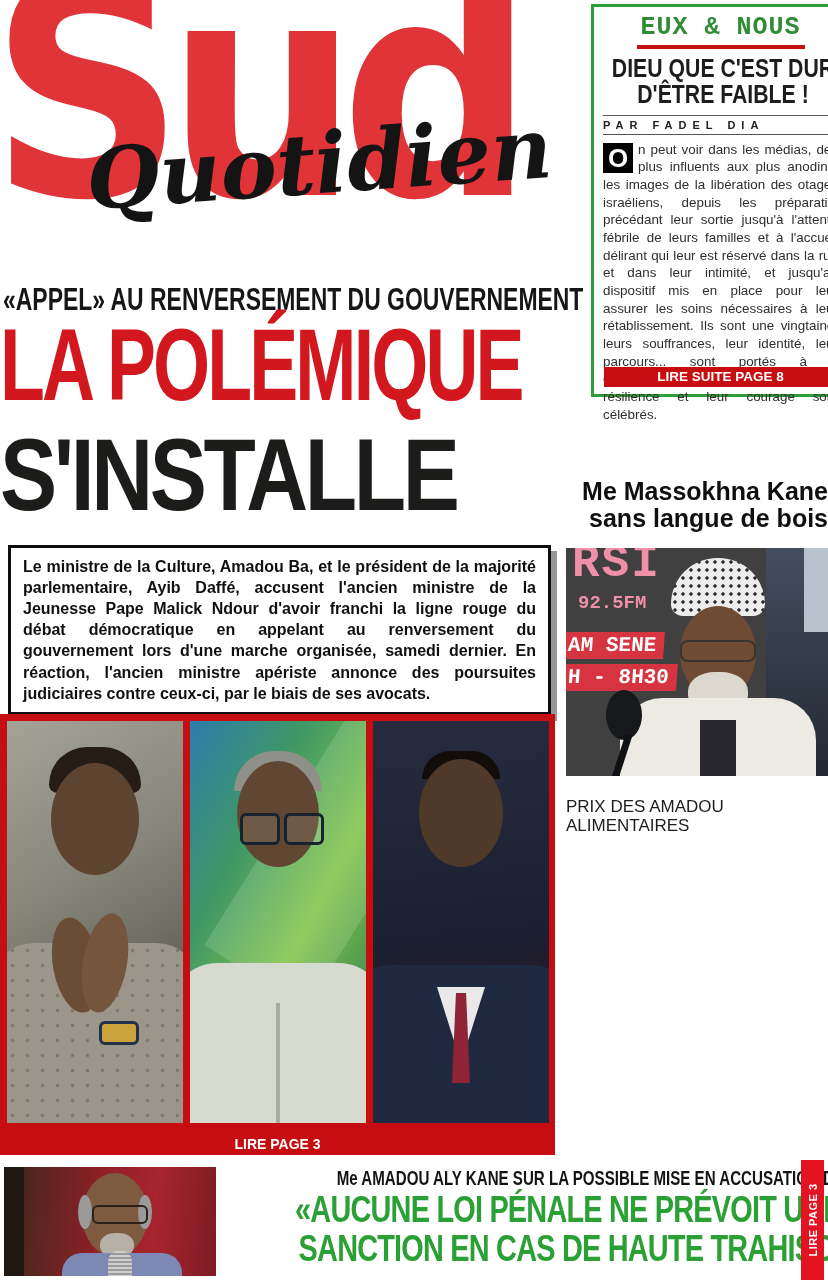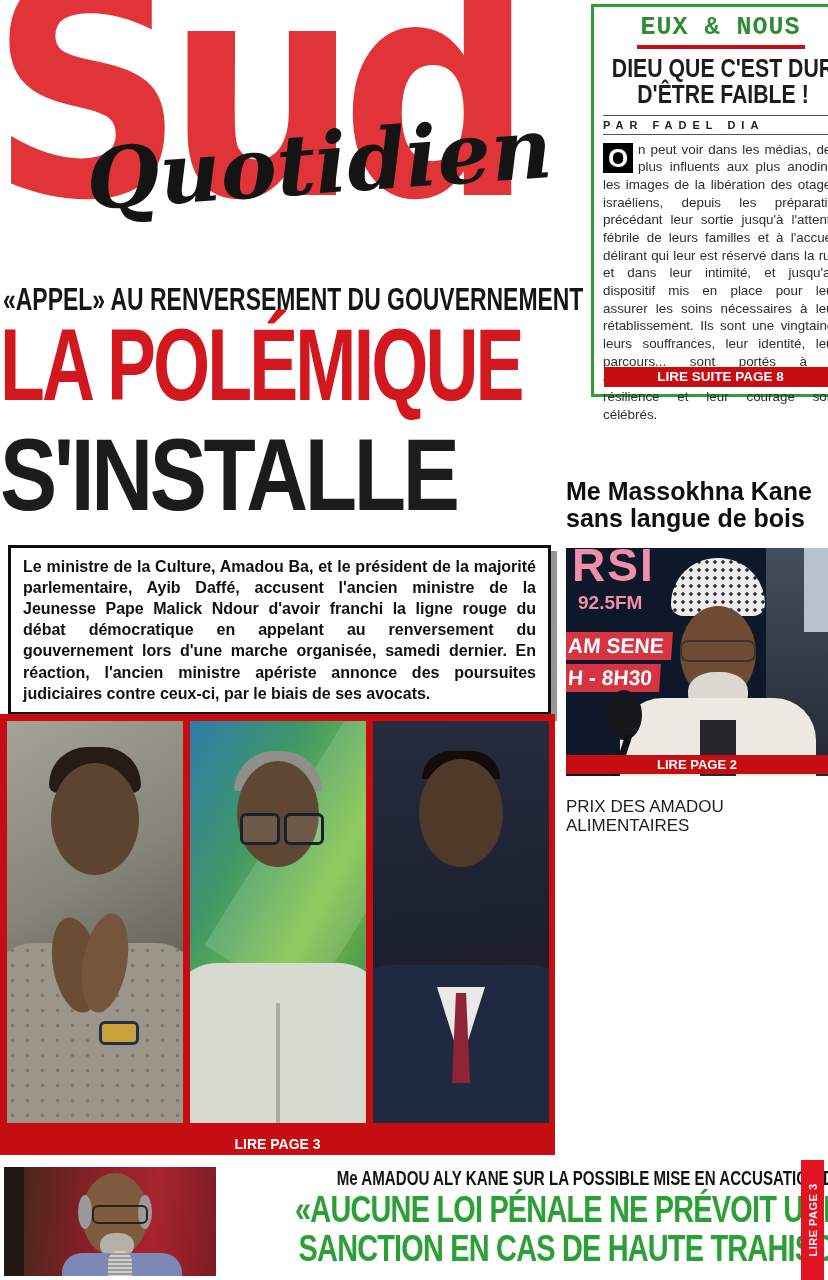--- a/index.html
+++ b/index.html
@@ -87,21 +87,21 @@
     font-weight:700;font-size:13.5px;line-height:20px;text-align:center;}
 
   
   .st-kicker{position:absolute;left:566px;width:262px;font-size:17.5px;line-height:1.14;color:#1d1d1d;}
   .st-headline{position:absolute;left:566px;width:262px;font-weight:800;font-size:25px;line-height:1.07;color:#0f0f0f;}
   .rc-photo{position:absolute;left:566px;width:262px;overflow:hidden;}
   .read-bar{position:absolute;left:0;right:0;bottom:2px;height:19px;background:#c60d11;color:#fff;
     font-weight:700;font-size:13px;line-height:19px;text-align:center;z-index:6;}
 
   
-  .p-kane{background:#0f172a;}
+  .p-kane{background:#404040;font-family:Liberation Mono, monospace;}
   .p-kane .chair{right:0;top:0;width:62px;height:100%;background:linear-gradient(180deg,#454e5e,#222832);}
   .p-kane .win{right:0;top:0;width:24px;height:84px;background:#b8c2cc;}
   .p-kane .rsi{left:6px;top:-10px;font-weight:800;font-size:46px;color:#ef8fa8;letter-spacing:2px;}
   .p-kane .freq{left:12px;top:44px;font-weight:800;font-size:19px;color:#ef8fa8;}
   .p-kane .chip1{left:-6px;top:84px;background:#d53440;color:#fff;font-weight:800;font-size:21px;
     padding:2px 8px;transform:skewX(-4deg);}
   .p-kane .chip2{left:-6px;top:116px;background:#d53440;color:#fff;font-weight:800;font-size:21px;
     padding:2px 8px;transform:skewX(-4deg);}
   .p-kane .cap{left:58%;transform:translateX(-50%);top:10px;width:94px;height:58px;background:#ececec;
     border-radius:47px 47px 12px 12px;background-image:radial-gradient(#2c2c34 1.4px,transparent 2px);background-size:8px 8px;}
@@ -194,37 +194,36 @@
     <div class="ph p-suit" style="left:373px;">
       <div class="hair"></div>
       <div class="face"></div>
       <div class="suit"></div>
       <div class="shirt"></div>
       <div class="tie"></div>
     </div>
     <div class="trio-caption">LIRE PAGE 3</div>
   </div>
 
-  <div class="st-headline" style="top:478px;">Me Massokhna Kane sans langue de bois</div>
+  <div class="st-headline" style="top:478px;text-align:right;">Me Massokhna Kane sans langue de bois</div>
   <div class="rc-photo ph p-kane" style="top:548px;height:228px;">
     <div class="chair"></div>
     <div class="win"></div>
     <div class="rsi">RSI</div>
     <div class="freq">92.5FM</div>
     <div class="chip1">AM SENE</div>
     <div class="chip2">H - 8H30</div>
     <div class="cap"></div>
     <div class="face"></div>
     <div class="glasses"></div>
     <div class="beard"></div>
     <div class="robe"></div>
     <div class="scarf"></div>
     <div class="mic"></div>
     <div class="micstand"></div>
-    <div class="read-bar">LIRE PAGE 2</div>
   </div>
 
   <div class="st-kicker" style="top:797px;font-size:17px;">PRIX DES AMADOU ALIMENTAIRES</div>
 
   <div class="p-aly">
     <div class="lstrip"></div>
     <div class="face"></div>
     <div class="sideL"></div>
     <div class="sideR"></div>
     <div class="glasses"></div>

